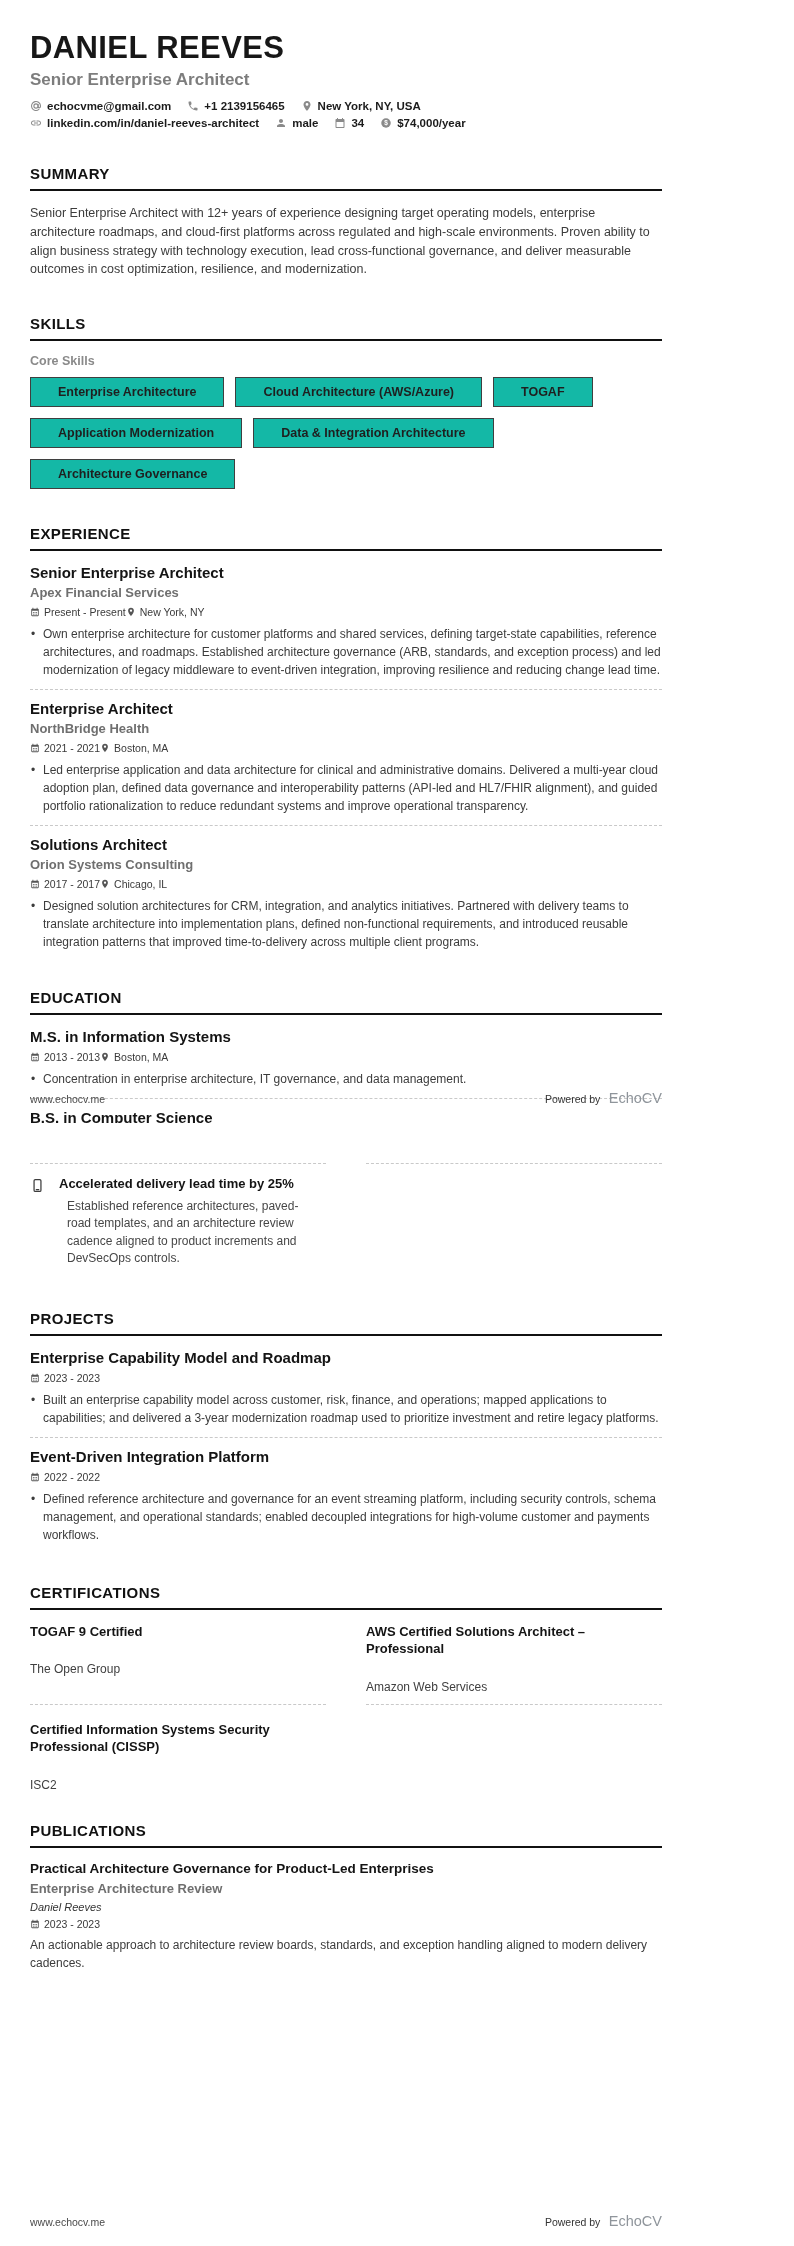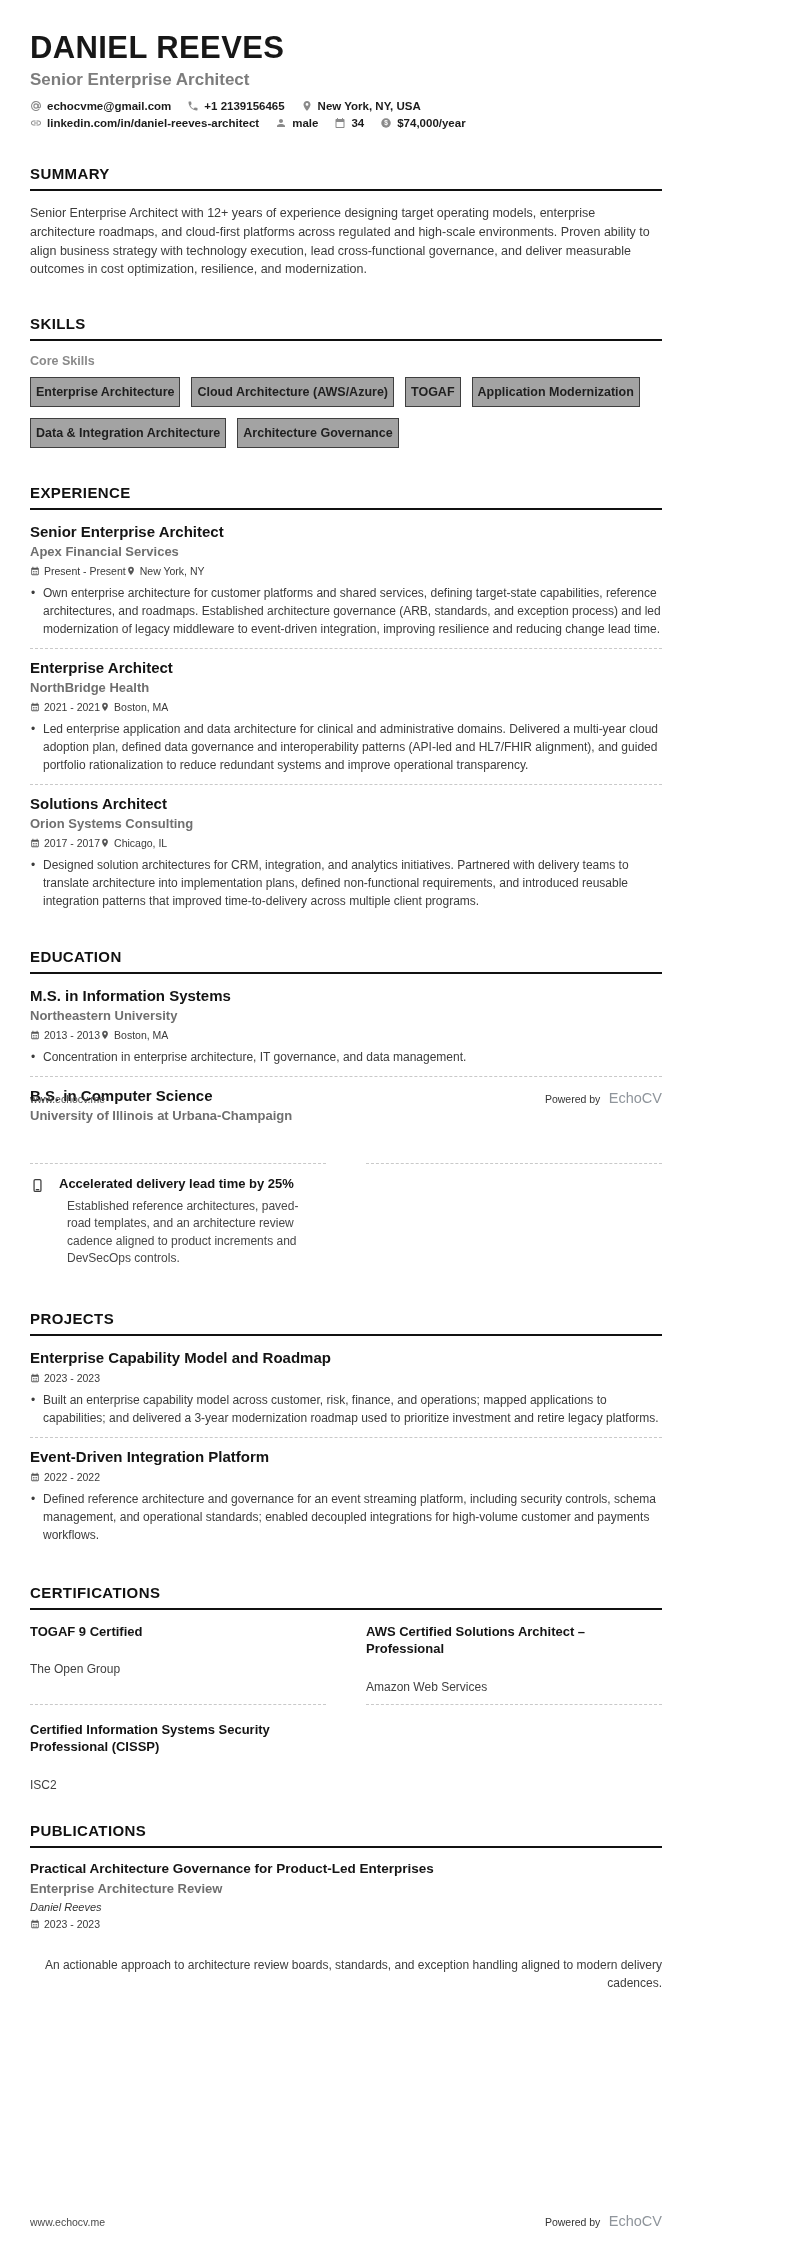--- a/index.html
+++ b/index.html
@@ -31,21 +31,21 @@
   .section { margin-top: 36px; }
   .sec-h {
     font-size: 15px; font-weight: 800; letter-spacing: .4px; color: #111;
     border-bottom: 2.5px solid #111; padding-bottom: 7px; margin: 0 0 13px 0;
   }
   .body-text { font-size: 12.5px; color: #3c3c3c; line-height: 1.5; margin: 0; }
 
   
   .group-label { font-size: 12.5px; font-weight: 700; color: #8a8a8a; margin: 0 0 9px; }
   .chips { display: flex; flex-wrap: wrap; gap: 11px; }
-  .chip { border: 1.5px solid #3f3f3f; padding: 7px 5px; font-size: 12.5px; font-weight: 700; color: #1f1f1f; background: #a3a3a3; }
+  .chip { border: 1.5px solid #3f3f3f; padding: 7px 27px; font-size: 12.5px; font-weight: 700; color: #1f1f1f; background: #14b8a6; }
 
   
   .entry { padding-bottom: 10px; margin-bottom: 10px; }
   .entry.dashed { border-bottom: 1px dashed #c9c9c9; }
   .entry-title { font-size: 15px; font-weight: 800; color: #141414; margin: 0; }
   .entry-sub { font-size: 13px; font-weight: 700; color: #6f6f6f; margin: 4px 0 0; }
   .meta-row { display: flex; align-items: center; margin-top: 6px; font-size: 10.5px; color: #3a3a3a; }
   .meta-item { display: flex; align-items: center; gap: 4px; }
   .micon svg { display: block; width: 10px; height: 10px; }
   .bullets { margin-top: 7px; }
@@ -67,21 +67,21 @@
   
   .cert-grid { display: grid; grid-template-columns: 1fr 1fr; column-gap: 40px; row-gap: 16px; }
   .cert-name { font-size: 13px; font-weight: 800; color: #141414; margin: 0; line-height: 1.35; }
   .cert-issuer { font-size: 12px; color: #404040; margin: 22px 0 0; }
   .cert.dashed { border-bottom: 1px dashed #c9c9c9; padding-bottom: 10px; }
 
   
   .pub-title { font-size: 13.5px; font-weight: 800; color: #141414; margin: 0; }
   .pub-journal { font-size: 13px; font-weight: 700; color: #6f6f6f; margin: 5px 0 0; }
   .pub-author { font-size: 11px; font-style: italic; color: #333; margin: 5px 0 0; }
-  .pub-desc { font-size: 12px; color: #3c3c3c; line-height: 1.5; margin: 26px 0 0; text-align: right; }
+  .pub-desc { font-size: 12px; color: #3c3c3c; line-height: 1.5; margin: 6px 0 0; }
 
   
   .lang-grid { display: grid; grid-template-columns: 1fr 1fr; column-gap: 40px; }
   .lang { display: flex; align-items: center; justify-content: space-between; border-bottom: 1px dashed #c9c9c9; padding-bottom: 9px; }
   .lang-name { font-size: 13.5px; font-weight: 800; color: #141414; margin: 0; }
   .lang-level { font-size: 12px; color: #6f6f6f; margin: 4px 0 0; }
   .bar { width: 132px; height: 11px; border-radius: 6px; background: #e4e4e4; overflow: hidden; margin-right: 8px; }
   .bar-fill { height: 100%; border-radius: 6px; background: #767676; }
 
   
@@ -263,21 +263,20 @@
             <div class="bullet">Designed solution architectures for CRM, integration, and analytics initiatives. Partnered with delivery teams to translate architecture into implementation plans, defined non-functional requirements, and introduced reusable integration patterns that improved time-to-delivery across multiple client programs.</div>
           </div>
       </div>
     </div>
 
     <div class="section" style="margin-top: 28px;">
       <h2 class="sec-h">EDUCATION</h2>
 
       <div class="entry dashed">
         <h3 class="entry-title">M.S. in Information Systems</h3>
-        <div class="entry-sub">Northeastern University</div>
         <div class="meta-row">
           <span class="meta-item">
             <span class="micon">
                 <svg viewBox="0 0 24 24">
                   <path d="M19 4h-1V2h-2v2H8V2H6v2H5c-1.1 0-2 .9-2 2v14c0 1.1.9 2 2 2h14c1.1 0 2-.9 2-2V6c0-1.1-.9-2-2-2zm0 16H5V9h14v11zM7 12h4v2H7zm6 0h4v2h-4zm-6 4h4v2H7zm6 0h4v2h-4z" fill="#555"></path>
                 </svg>
               </span>
             <span>2013 - 2013</span>
           </span>
           <span class="meta-item">

